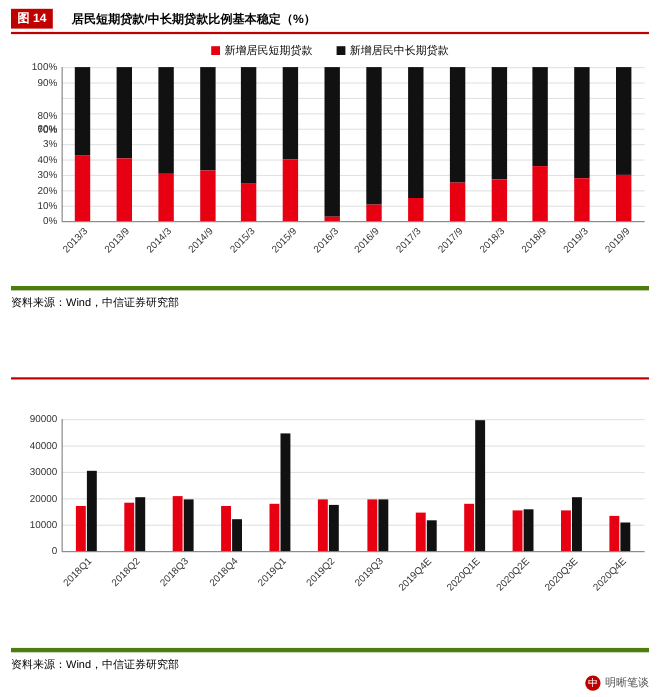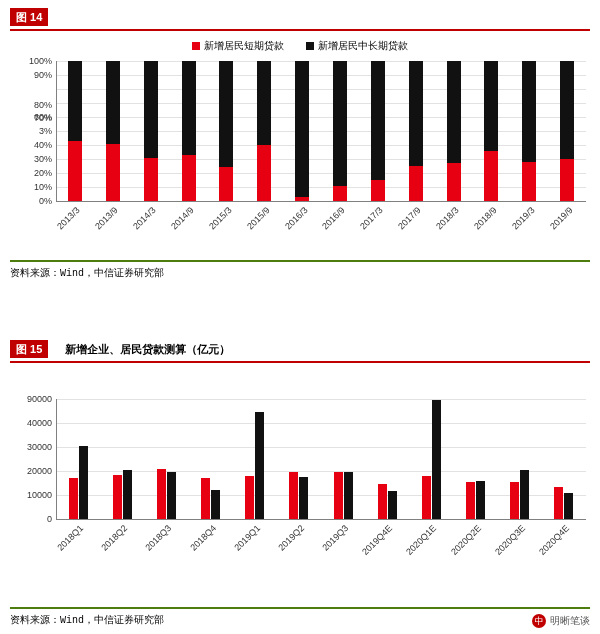--- a/index.html
+++ b/index.html
@@ -56,40 +56,41 @@
 
   .xlabels{position:absolute;left:46px;right:4px;display:flex;}
   .xlab-wrap{flex:1;position:relative;height:46px;}
   .xlab-in{
     position:absolute;right:50%;top:2px;font-size:9px;color:#333;
     transform:rotate(-45deg);transform-origin:right top;white-space:nowrap;
   }
 
   .source{
     font-size:10px;color:#000;padding-top:4px;
-    border-top:2px solid #4d7c0f;margin-top:4px;font-family:Liberation Mono, monospace;
+    border-top:4px solid #4d7c0f;margin-top:4px;
   }
 
   .watermark{
     position:absolute;right:10px;bottom:6px;
     display:flex;align-items:center;gap:4px;
     font-size:10px;color:#555;
   }
   .wm-logo{
     width:14px;height:14px;border-radius:50%;
     background:#c00000;color:#fff;font-size:9px;
     display:flex;align-items:center;justify-content:center;
   }
 </style>
 </head>
 <body>
 
 <div class="figure" id="fig14">
   <div class="fig-title-row">
     <span class="fig-tag">图 14</span>
+    <span class="fig-title">居民短期贷款/中长期贷款比例基本稳定（%）</span>
   </div>
   <div class="title-rule"></div>
 
   <div class="chart-box" id="chart14">
     <div class="legend" style="position:absolute;top:8px;left:0;right:0;">
       <span class="legend-item">
         <span class="swatch" style="background:#e60012"></span>
         <span>新增居民短期贷款</span>
       </span>
       <span class="legend-item">
@@ -253,24 +254,20 @@
         <div class="xlab-wrap">
           <div class="xlab-in">2019/9</div>
         </div>
       </div>
   </div>
 
   <div class="source">资料来源：Wind，中信证券研究部</div>
 </div>
 
 <div class="figure" id="fig15">
-  <div class="fig-title-row">
-    <span class="fig-tag">图 15</span>
-    <span class="fig-title">新增企业、居民贷款测算（亿元）</span>
-  </div>
   <div class="title-rule"></div>
 
   <div class="chart-box" id="chart15">
     <div class="plot" id="plot15" style="position:absolute;top:36px;left:0;right:0;height:120px;">
         <div class="yaxis">
           <div class="ytick" style="top: 120px;">0</div>
           <div class="ytick" style="top: 96px;">10000</div>
           <div class="ytick" style="top: 72px;">20000</div>
           <div class="ytick" style="top: 48px;">30000</div>
           <div class="ytick" style="top: 24px;">40000</div>

